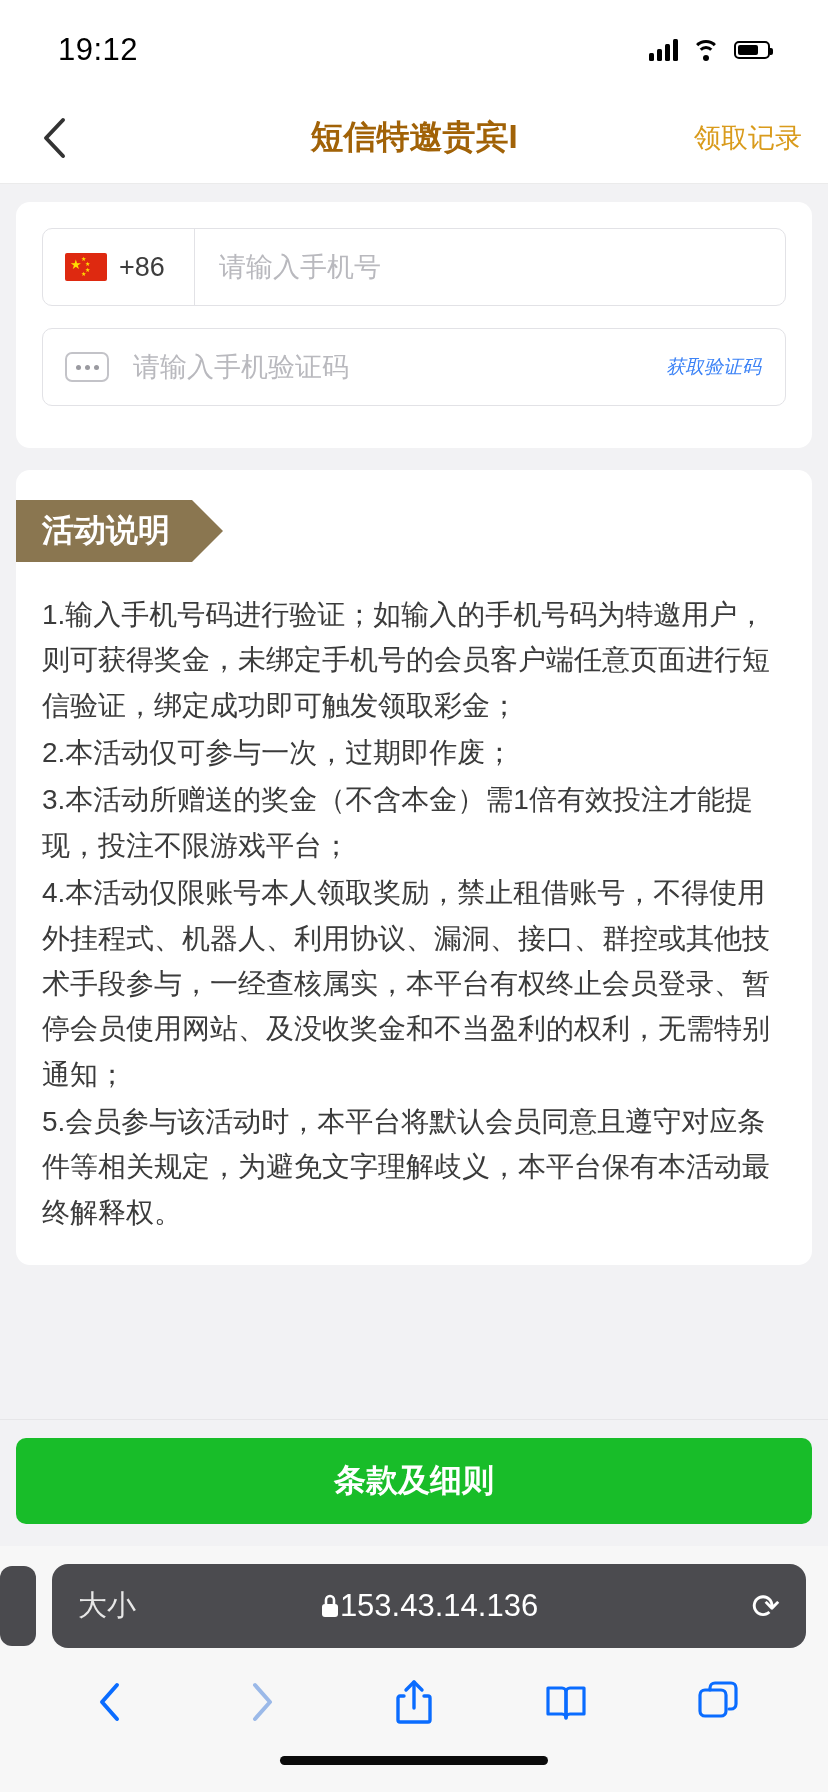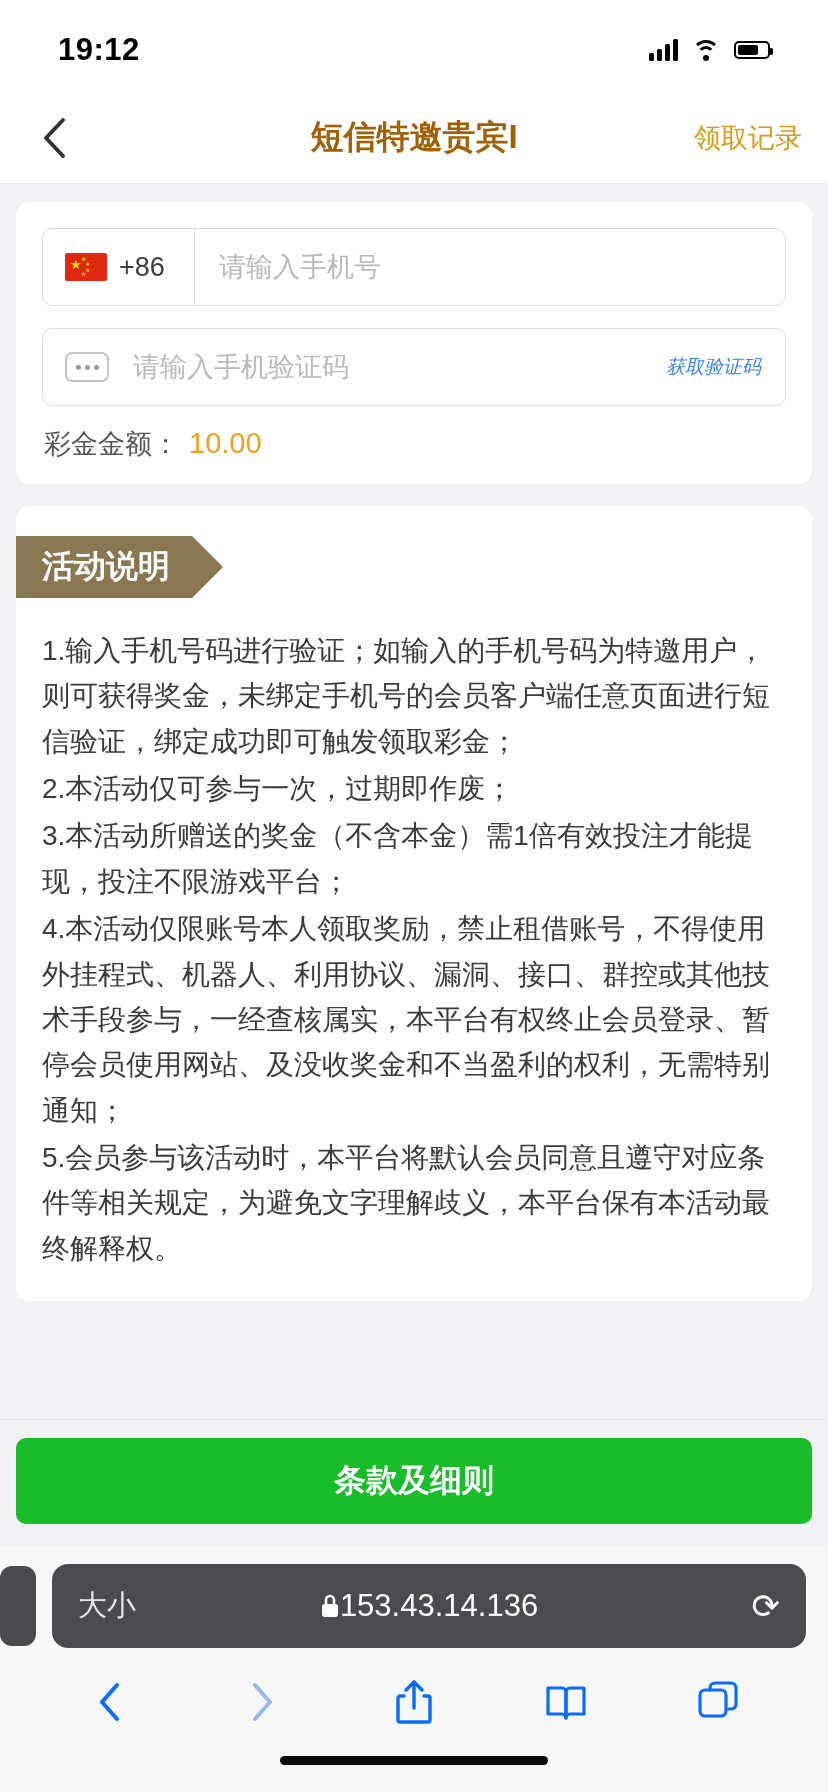--- a/index.html
+++ b/index.html
@@ -23,21 +23,21 @@
     height: 92px;
     flex: 0 0 92px;
     background: #ffffff;
     display: flex;
     align-items: center;
     justify-content: space-between;
     padding: 0 58px 0 58px;
   }
   .status-time {
     font-size: 31px;
-    font-weight: 700;
+    font-weight: 400;
     color: #000;
     letter-spacing: 0.5px;
     padding-top: 8px;
     text-align: center;
   }
   .status-right {
     display: flex;
     align-items: center;
     gap: 14px;
     padding-top: 8px;
@@ -370,24 +370,20 @@
       <div class="field last">
         <div class="code-icon">
             <b></b>
             <b></b>
             <b></b>
           </div>
         <input type="text" placeholder="请输入手机验证码" style="">
         <div class="get-code">获取验证码</div>
       </div>
 
-      <div class="amount-row">
-        <span class="amount-label">彩金金额：</span>
-        <span class="amount-value">10.00</span>
-      </div>
     </div>
 
     <div class="rules-card">
       <div class="banner">活动说明</div>
       <div class="rules-body">
         <p>1.输入手机号码进行验证；如输入的手机号码为特邀用户，则可获得奖金，未绑定手机号的会员客户端任意页面进行短信验证，绑定成功即可触发领取彩金；</p>
         <p>2.本活动仅可参与一次，过期即作废；</p>
         <p>3.本活动所赠送的奖金（不含本金）需1倍有效投注才能提现，投注不限游戏平台；</p>
         <p>4.本活动仅限账号本人领取奖励，禁止租借账号，不得使用外挂程式、机器人、利用协议、漏洞、接口、群控或其他技术手段参与，一经查核属实，本平台有权终止会员登录、暂停会员使用网站、及没收奖金和不当盈利的权利，无需特别通知；</p>
         <p>5.会员参与该活动时，本平台将默认会员同意且遵守对应条件等相关规定，为避免文字理解歧义，本平台保有本活动最终解释权。</p>

